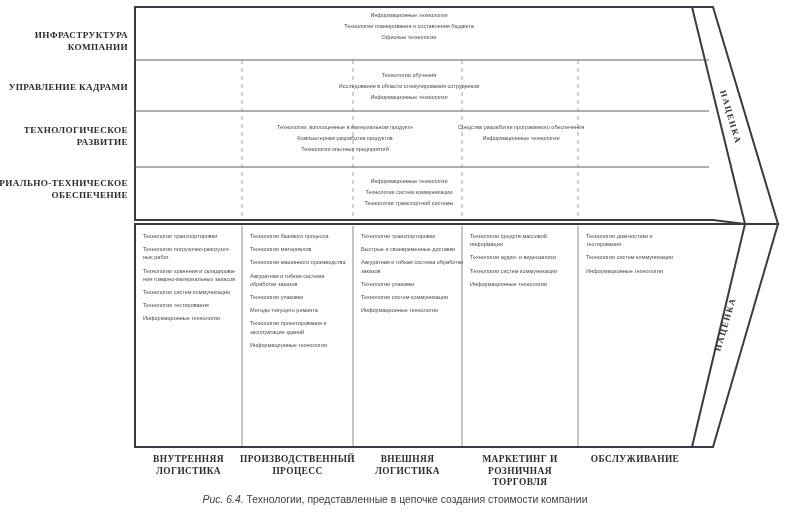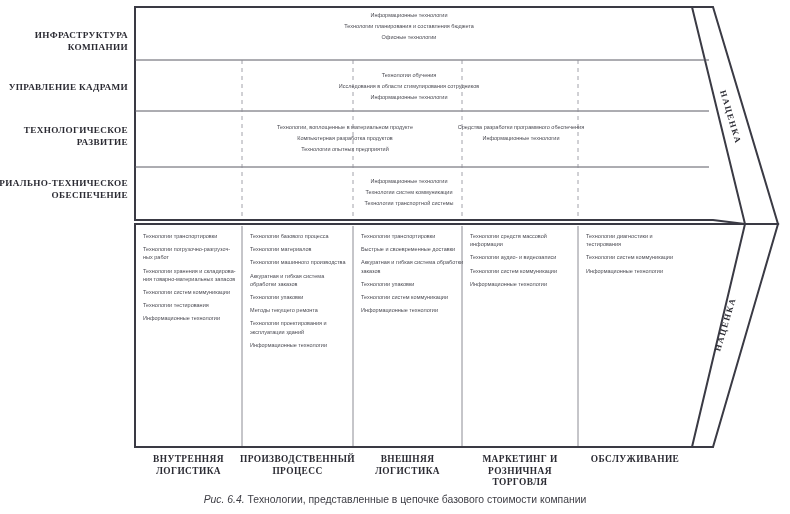--- a/index.html
+++ b/index.html
@@ -274,16 +274,16 @@
       <text class="margin-label" x="728" y="118" text-anchor="middle" transform="rotate(73.5 728 118)">НАЦЕНКА</text>
     </g>
     <g>
       <text class="margin-label" x="728" y="325" text-anchor="middle" transform="rotate(-73.5 728 325)">НАЦЕНКА</text>
     </g>
 
   </svg>
 
   <div class="caption">
     <span class="fignum">Рис. 6.4.</span>
-    <span>Технологии, представленные в цепочке базового стоимости компании</span>
+    <span>Технологии, представленные в цепочке создания стоимости компании</span>
   </div>
 
 </div>
 
 </body></html>

